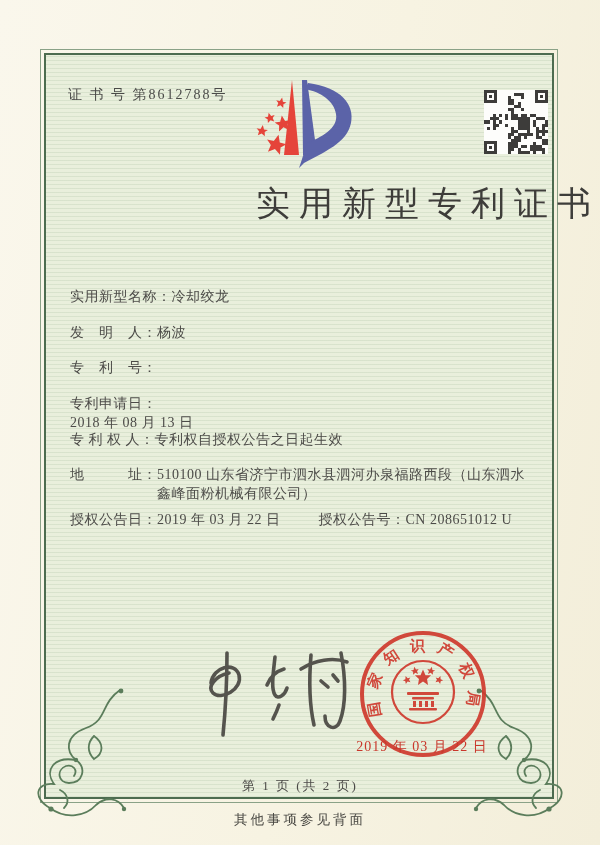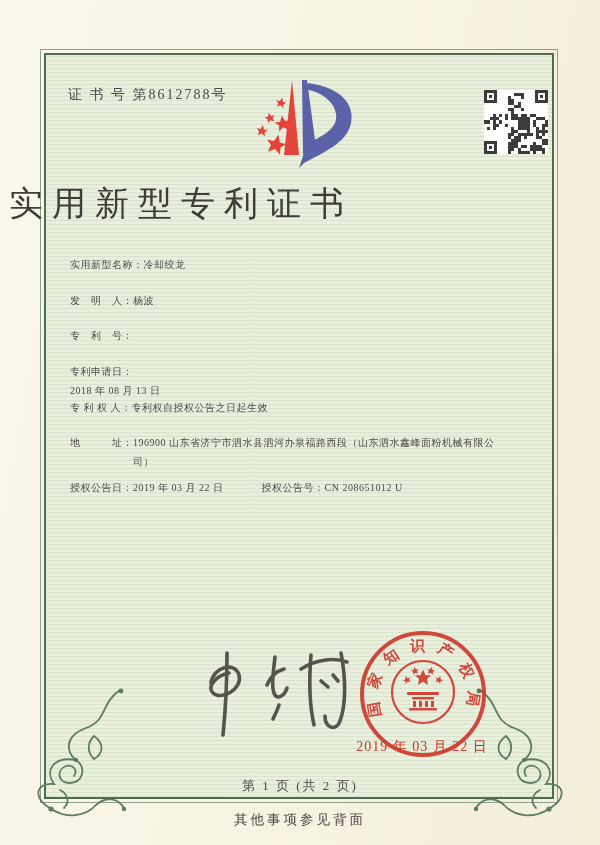--- a/index.html
+++ b/index.html
@@ -15,23 +15,23 @@
   }
   .frame-inner{
     position:absolute;left:3px;top:3px;right:3px;bottom:3px;
     border:2px solid #4d6c50;
     background:
       repeating-linear-gradient(0deg, rgba(128,160,122,.16) 0 1px, rgba(0,0,0,0) 1px 4px),
       #e9efdc;
   }
   
   .cert-no{position:absolute;left:68px;top:86px;font-size:14px;letter-spacing:2px;color:#4a4a48;}
-  .title{position:absolute;left:0;top:181px;width:100%;text-align:left;
+  .title{position:absolute;left:0;top:181px;width:100%;text-align:right;
          font-size:34px;letter-spacing:9px;color:#3e3d3a;text-indent:9px;}
-  .row{position:absolute;left:70px;display:flex;font-size:10px;color:#4c4b48;letter-spacing:.5px;line-height:19px;}
+  .row{position:absolute;left:70px;display:flex;font-size:14px;color:#4c4b48;letter-spacing:.5px;line-height:19px;margin-top:32px;}
   .row .lab{white-space:nowrap;}
   .row .val{white-space:pre-wrap;}
   .row-name{top:255px;}
   .row-inventor{top:291px;}
   .row-patno{top:326px;}
   .row-filing{top:362px;flex-direction:column;}
   .row-patentee{top:398px;}
   .row-address{top:433px;}
   .row-address .val{width:382px;}
   .row-grant{top:478px;width:478px;}
@@ -278,21 +278,21 @@
   <div class="row row-filing">
     <span class="lab">专利申请日：</span>
     <span class="val">2018 年 08 月 13 日</span>
   </div>
   <div class="row row-patentee">
     <span class="lab">专 利 权 人：</span>
     <span class="val">专利权自授权公告之日起生效</span>
   </div>
   <div class="row row-address">
     <span class="lab">地　　　址：</span>
-    <span class="val">196900 山东省济宁市泗水县泗河办泉福路西段（山东泗水鑫峰面粉机械有限公司）</span>
+    <span class="val">510100 山东省济宁市泗水县泗河办泉福路西段（山东泗水鑫峰面粉机械有限公司）</span>
   </div>
   <div class="row row-grant">
     <span class="grant-group">
       <span class="lab">授权公告日：</span>
       <span class="val">2019 年 03 月 22 日</span>
     </span>
     <span class="grant-group second">
       <span class="lab">授权公告号：</span>
       <span class="val">CN 208651012 U</span>
     </span>

